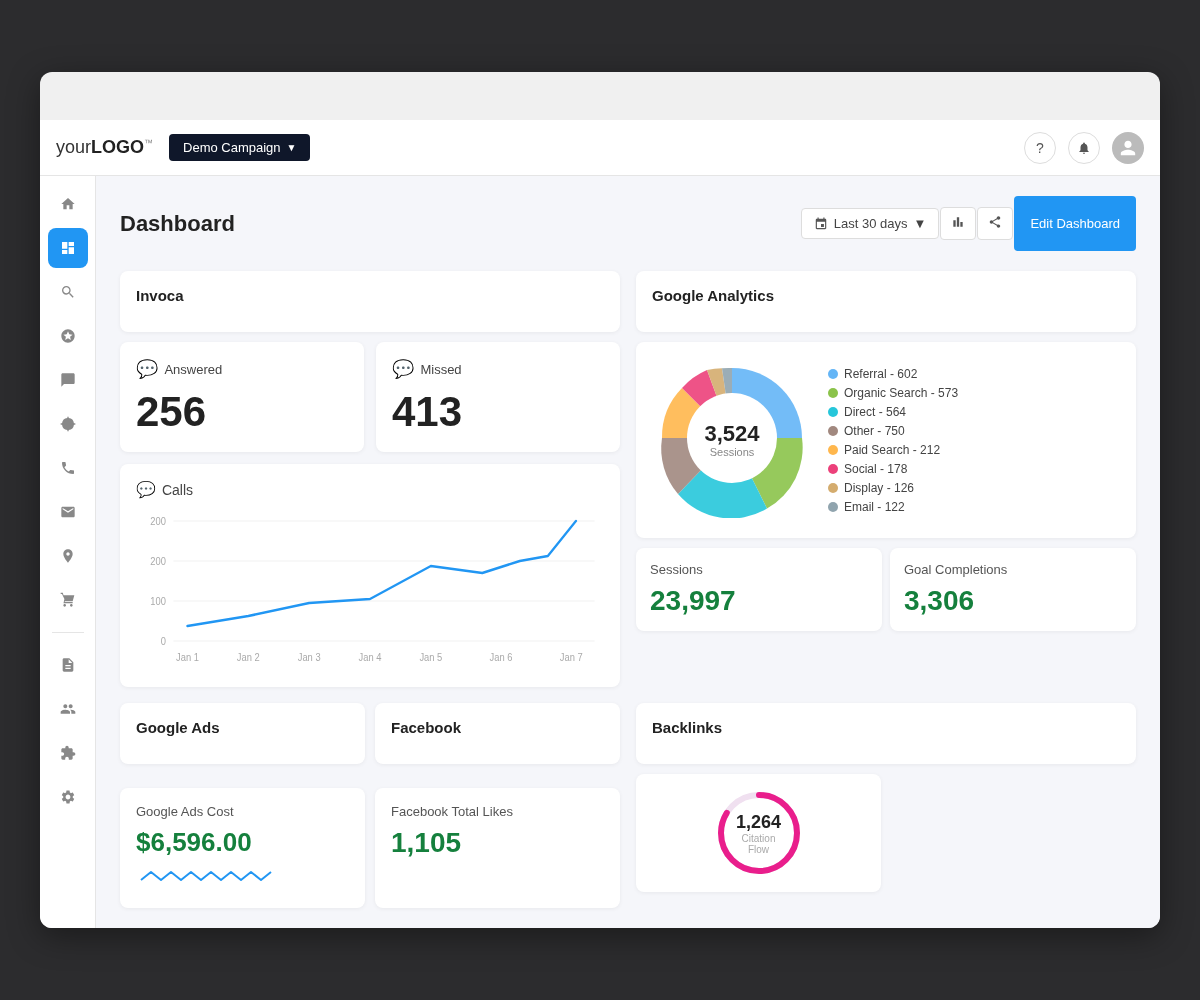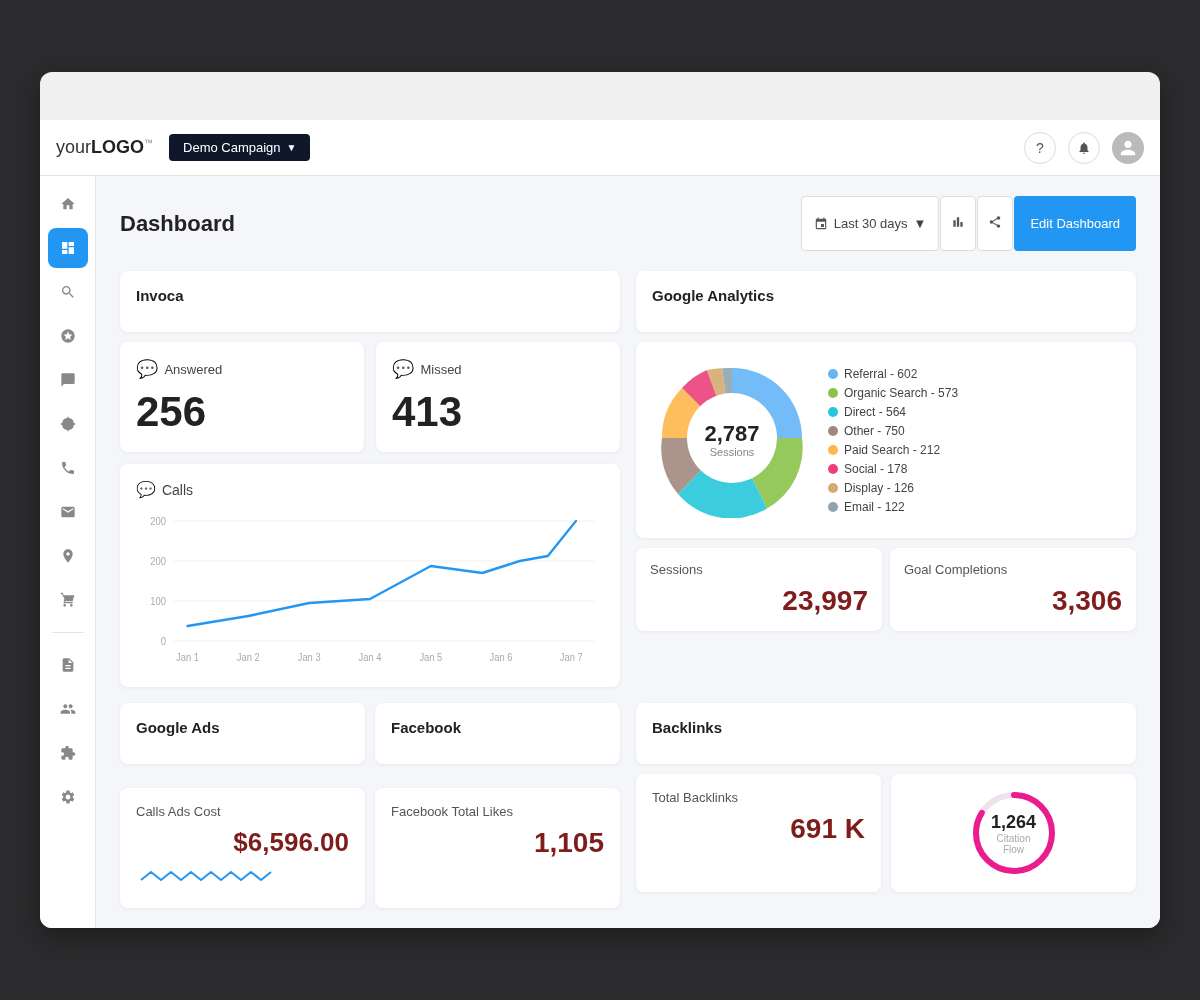--- a/index.html
+++ b/index.html
@@ -25,21 +25,21 @@
     .sidebar-item { width: 40px; height: 40px; border-radius: 8px; display: flex; align-items: center; justify-content: center; cursor: pointer; color: #888; font-size: 16px; transition: background 0.2s; }
     .sidebar-item.active { background: #2196F3; color: #fff; }
     .sidebar-divider { width: 32px; height: 1px; background: #e5e5e5; margin: 8px 0; }
 
     
     .content { flex: 1; background: #f5f6fa; overflow-y: auto; padding: 20px 24px; }
 
     
     .page-header { display: flex; align-items: center; margin-bottom: 20px; }
     .page-title { font-size: 22px; font-weight: 600; color: #222; }
-    .header-right { margin-left: auto; display: flex; gap: 1px; }
+    .header-right { margin-left: auto; display: flex; align-items: center; gap: 1px; }
     .date-btn { background: #fff; border: 1px solid #ddd; border-radius: 4px; padding: 7px 12px; font-size: 13px; cursor: pointer; display: flex; align-items: center; gap: 6px; color: #444; }
     .icon-action-btn { background: #fff; border: 1px solid #ddd; border-radius: 4px; padding: 7px 10px; cursor: pointer; color: #555; font-size: 14px; }
     .edit-dash-btn { background: #2196F3; color: #fff; border: none; border-radius: 4px; padding: 20px 16px; font-size: 13px; font-weight: 500; cursor: pointer; }
     .card { background: #fff; border-radius: 8px; padding: 16px; box-shadow: 0 1px 4px rgba(0,0,0,0.06); }
     .card-title { font-size: 15px; font-weight: 600; color: #222; margin-bottom: 12px; }
     .metrics-row { display: grid; grid-template-columns: 1fr 1fr; gap: 12px; margin-bottom: 12px; }
     .metric-card { background: #fff; border-radius: 8px; padding: 16px; box-shadow: 0 1px 4px rgba(0,0,0,0.06); }
     .metric-label { display: flex; align-items: center; gap: 6px; font-size: 13px; color: #444; margin-bottom: 8px; }
     .metric-value { font-size: 42px; font-weight: 700; color: #222; }
 
@@ -51,21 +51,21 @@
     .donut-center { position: absolute; top: 50%; left: 50%; transform: translate(-50%, -50%); text-align: center; }
     .donut-num { font-size: 22px; font-weight: 700; color: #222; line-height: 1.1; }
     .donut-sub { font-size: 11px; color: #888; }
     .legend { flex: 1; display: flex; flex-direction: column; gap: 5px; }
     .legend-item { display: flex; align-items: center; gap: 6px; font-size: 12px; color: #444; }
     .legend-dot { width: 10px; height: 10px; border-radius: 50%; flex-shrink: 0; }
 
     .sessions-row { display: grid; grid-template-columns: 1fr 1fr; gap: 8px; }
     .stat-card { background: #fff; border-radius: 8px; padding: 14px; box-shadow: 0 1px 4px rgba(0,0,0,0.06); }
     .stat-label { font-size: 13px; color: #555; margin-bottom: 8px; }
-    .stat-value { font-size: 28px; font-weight: 700; color: #7f1d1d; text-align: right; }
+    .stat-value { font-size: 28px; font-weight: 700; color: #15803d; }
     .citation-card { background: #fff; border-radius: 8px; padding: 14px; box-shadow: 0 1px 4px rgba(0,0,0,0.06); display: flex; flex-direction: column; align-items: center; justify-content: flex-start; }
     .citation-ring { position: relative; width: 90px; height: 90px; }
     .citation-center { position: absolute; top: 50%; left: 50%; transform: translate(-50%, -50%); text-align: center; }
     .citation-num { font-size: 18px; font-weight: 700; color: #222; }
     .citation-lbl { font-size: 10px; color: #aaa; }
   </style>
 </head>
 <body>
 
 <div class="window">
@@ -271,21 +271,21 @@
 
                 <path d="M80,80 L30,30 A70,70 0 0,1 55,12 Z" fill="#EC407A" opacity="0.9"></path>
 
                 <path d="M80,80 L55,12 A70,70 0 0,1 70,10.2 Z" fill="#D4AC6E" opacity="0.9"></path>
 
                 <path d="M80,80 L70,10.2 A70,70 0 0,1 80,10 Z" fill="#90A4AE" opacity="0.9"></path>
 
                 <circle cx="80" cy="80" r="45" fill="#fff"></circle>
               </svg>
               <div class="donut-center">
-                <div class="donut-num">2,787</div>
+                <div class="donut-num">3,524</div>
                 <div class="donut-sub">Sessions</div>
               </div>
             </div>
             <div class="legend">
               <div class="legend-item">
                 <div class="legend-dot" style="background:#64B5F6;"></div>
                 <span>Referral - 602</span>
               </div>
               <div class="legend-item">
                 <div class="legend-dot" style="background:#8BC34A;"></div>
@@ -337,44 +337,40 @@
           <div style="display: grid; grid-template-columns: 1fr 1fr; gap: 10px; margin-bottom: 24px;">
             <div class="card">
               <div class="card-title">Google Ads</div>
             </div>
             <div class="card">
               <div class="card-title">Facebook</div>
             </div>
           </div>
           <div style="display: grid; grid-template-columns: 1fr 1fr; gap: 10px;">
             <div class="card">
-              <div class="stat-label">Calls Ads Cost</div>
+              <div class="stat-label">Google Ads Cost</div>
               <div class="stat-value" style="font-size:26px;">$6,596.00</div>
               <div style="margin-top:6px;">
                 <svg width="140" height="24" viewBox="0 0 140 24">
                   <polyline fill="none" stroke="#2196F3" stroke-width="2" stroke-linejoin="round" points="5,16 15,8 25,16 35,8 45,16 55,8 65,16 75,8 85,16 95,8 105,16 115,8 125,16 135,8"></polyline>
                 </svg>
               </div>
             </div>
             <div class="card">
               <div class="stat-label">Facebook Total Likes</div>
               <div class="stat-value" style="font-size:28px;">1,105</div>
             </div>
           </div>
         </div>
 
         <div>
           <div class="card" style="margin-bottom:10px;">
             <div class="card-title">Backlinks</div>
           </div>
           <div style="display: grid; grid-template-columns: 1fr 1fr; gap: 10px;">
-            <div class="card">
-              <div class="stat-label">Total Backlinks</div>
-              <div class="stat-value" style="font-size:28px;">691 K</div>
-            </div>
             <div class="card citation-card">
               <div class="citation-ring">
                 <svg width="90" height="90" viewBox="0 0 90 90">
                   <circle cx="45" cy="45" r="38" fill="none" stroke="#f0e0f0" stroke-width="6"></circle>
                   <circle cx="45" cy="45" r="38" fill="none" stroke="#E91E8C" stroke-width="6" stroke-dasharray="200 239" stroke-dashoffset="0" stroke-linecap="round" transform="rotate(-90 45 45)"></circle>
                 </svg>
                 <div class="citation-center">
                   <div class="citation-num">1,264</div>
                   <div class="citation-lbl">Citation Flow</div>
                 </div>

